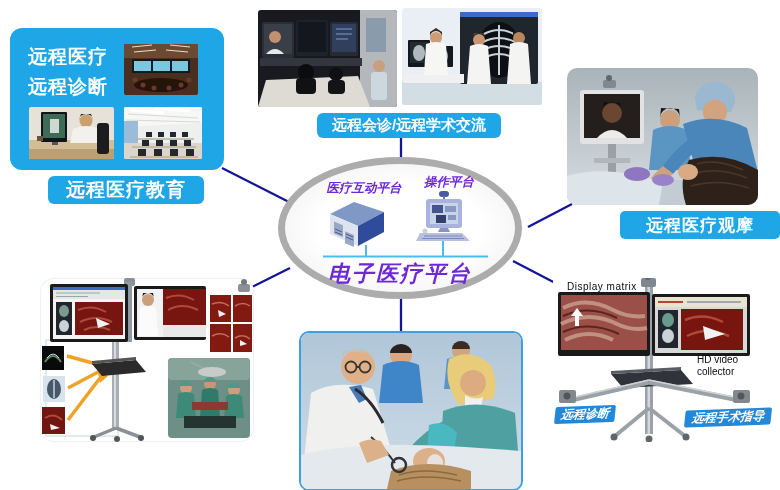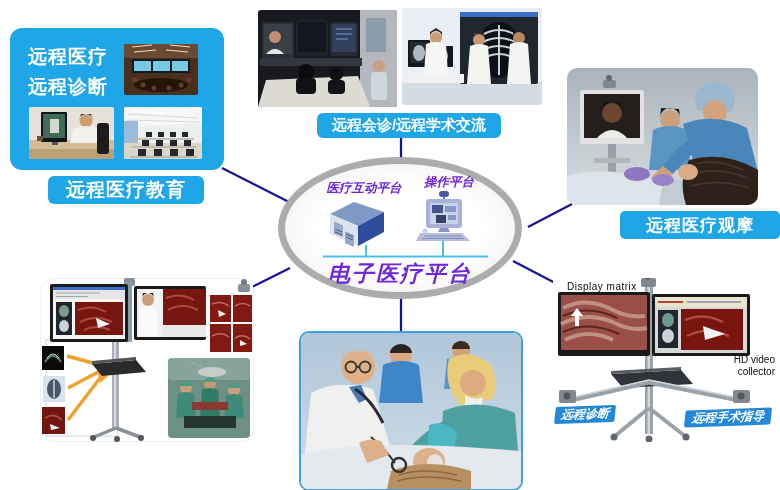--- a/index.html
+++ b/index.html
@@ -47,21 +47,21 @@
   .collage{left:40px;top:278px;width:214px;height:164px;background:#ffffff;border-radius:14px;z-index:2;
            box-shadow:0 0 0 1px #eef2f5 inset;}
 
   
   .p-emerg{left:299px;top:331px;width:220px;height:156px;border:2px solid #3fa0e0;border-radius:10px;z-index:2;}
 
   
   .guide-card{left:553px;top:278px;width:215px;height:164px;background:#ffffff;z-index:2;}
   .blk-txt{position:absolute;color:#0a0a0a;font-weight:normal;font-size:10px;z-index:4;}
   .t-matrix{left:14px;top:3px;letter-spacing:0.5px;}
-  .t-hd{left:168px;top:76px;width:54px;text-align:right;line-height:1.2;}
+  .t-hd{left:144px;top:76px;width:54px;text-align:left;line-height:1.2;}
   .skewcap{position:absolute;background:#2388d8;color:#fff;font-weight:bold;font-style:italic;
            display:flex;align-items:center;justify-content:center;font-size:12px;transform:skewX(-8deg) rotate(-2deg);z-index:4;border-radius:2px;}
   .sc-diag{left:2px;top:128px;width:60px;height:17px;}
   .sc-guide{left:132px;top:131px;width:86px;height:17px;}
 </style>
 </head>
 <body>
 
 <div class="canvas">
 

